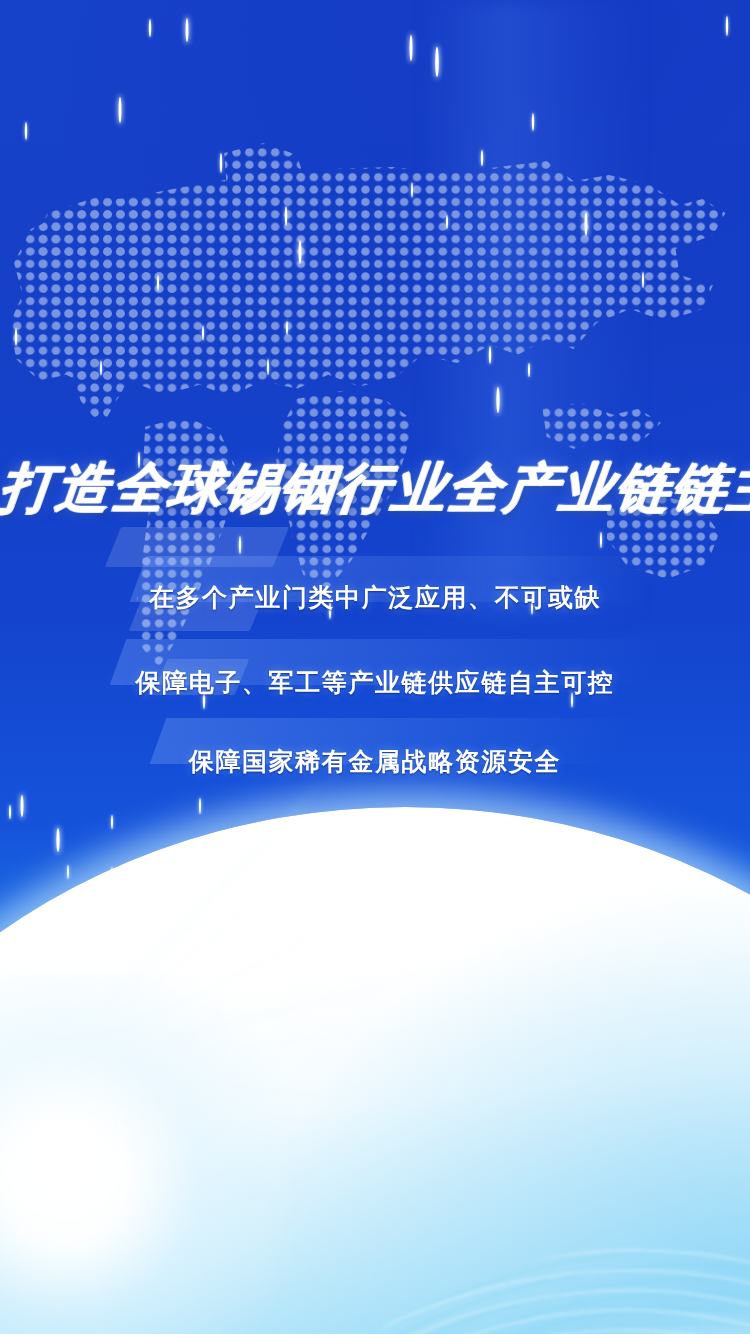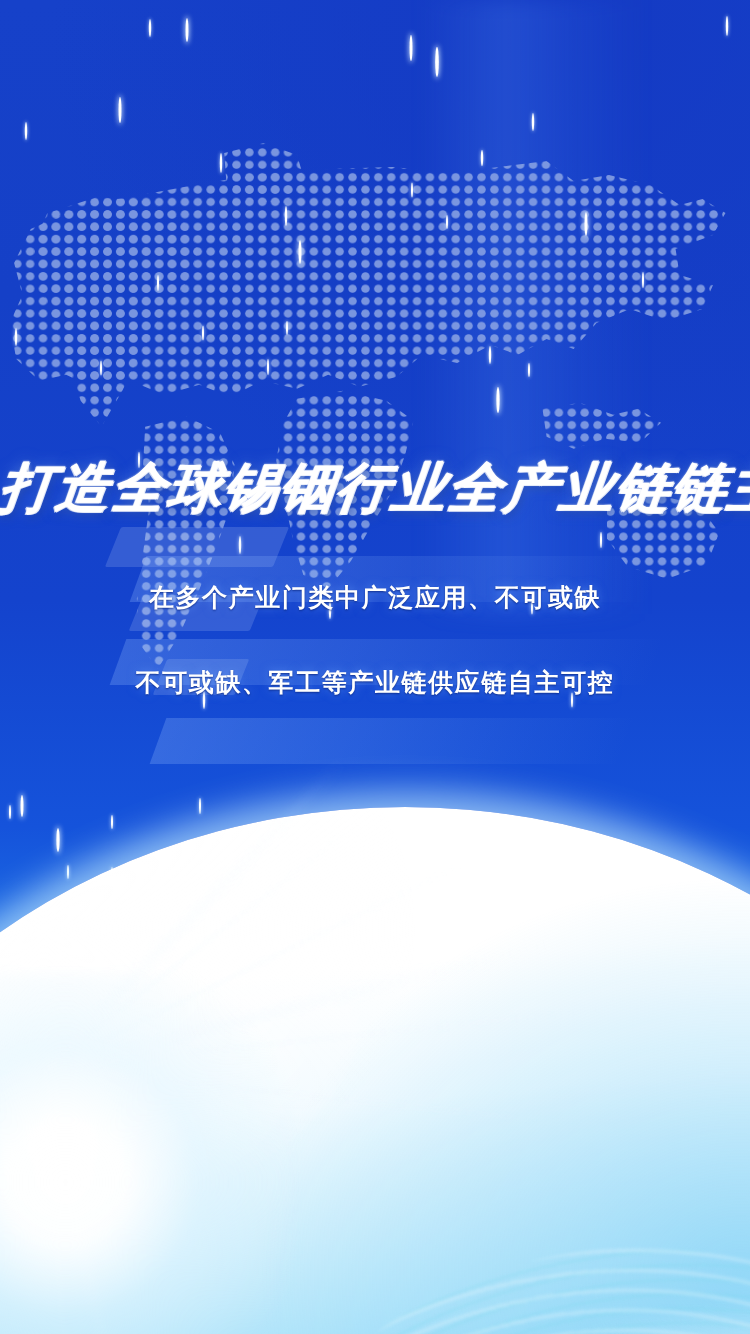--- a/index.html
+++ b/index.html
@@ -317,15 +317,16 @@
     <span class="ray" style="width:560px;transform:rotate(-6deg);"></span>
     <span class="ray" style="width:500px;transform:rotate(6deg);"></span>
     <span class="ray wide" style="width:330px;transform:rotate(78deg);"></span>
     <span class="ray" style="width:300px;transform:rotate(86deg);"></span>
     <div class="flare-core"></div>
   </div>
 
   <h1 class="headline">打造全球锡铟行业全产业链链主</h1>
 
   <p class="sub sub-1">在多个产业门类中广泛应用、不可或缺</p>
-  <p class="sub sub-2">不可或缺、军工等产业链供应链自主可控</p>
+  <p class="sub sub-2">保障电子、军工等产业链供应链自主可控</p>
+  <p class="sub sub-3">保障国家稀有金属战略资源安全</p>
 
 </div>
 
 </body></html>

